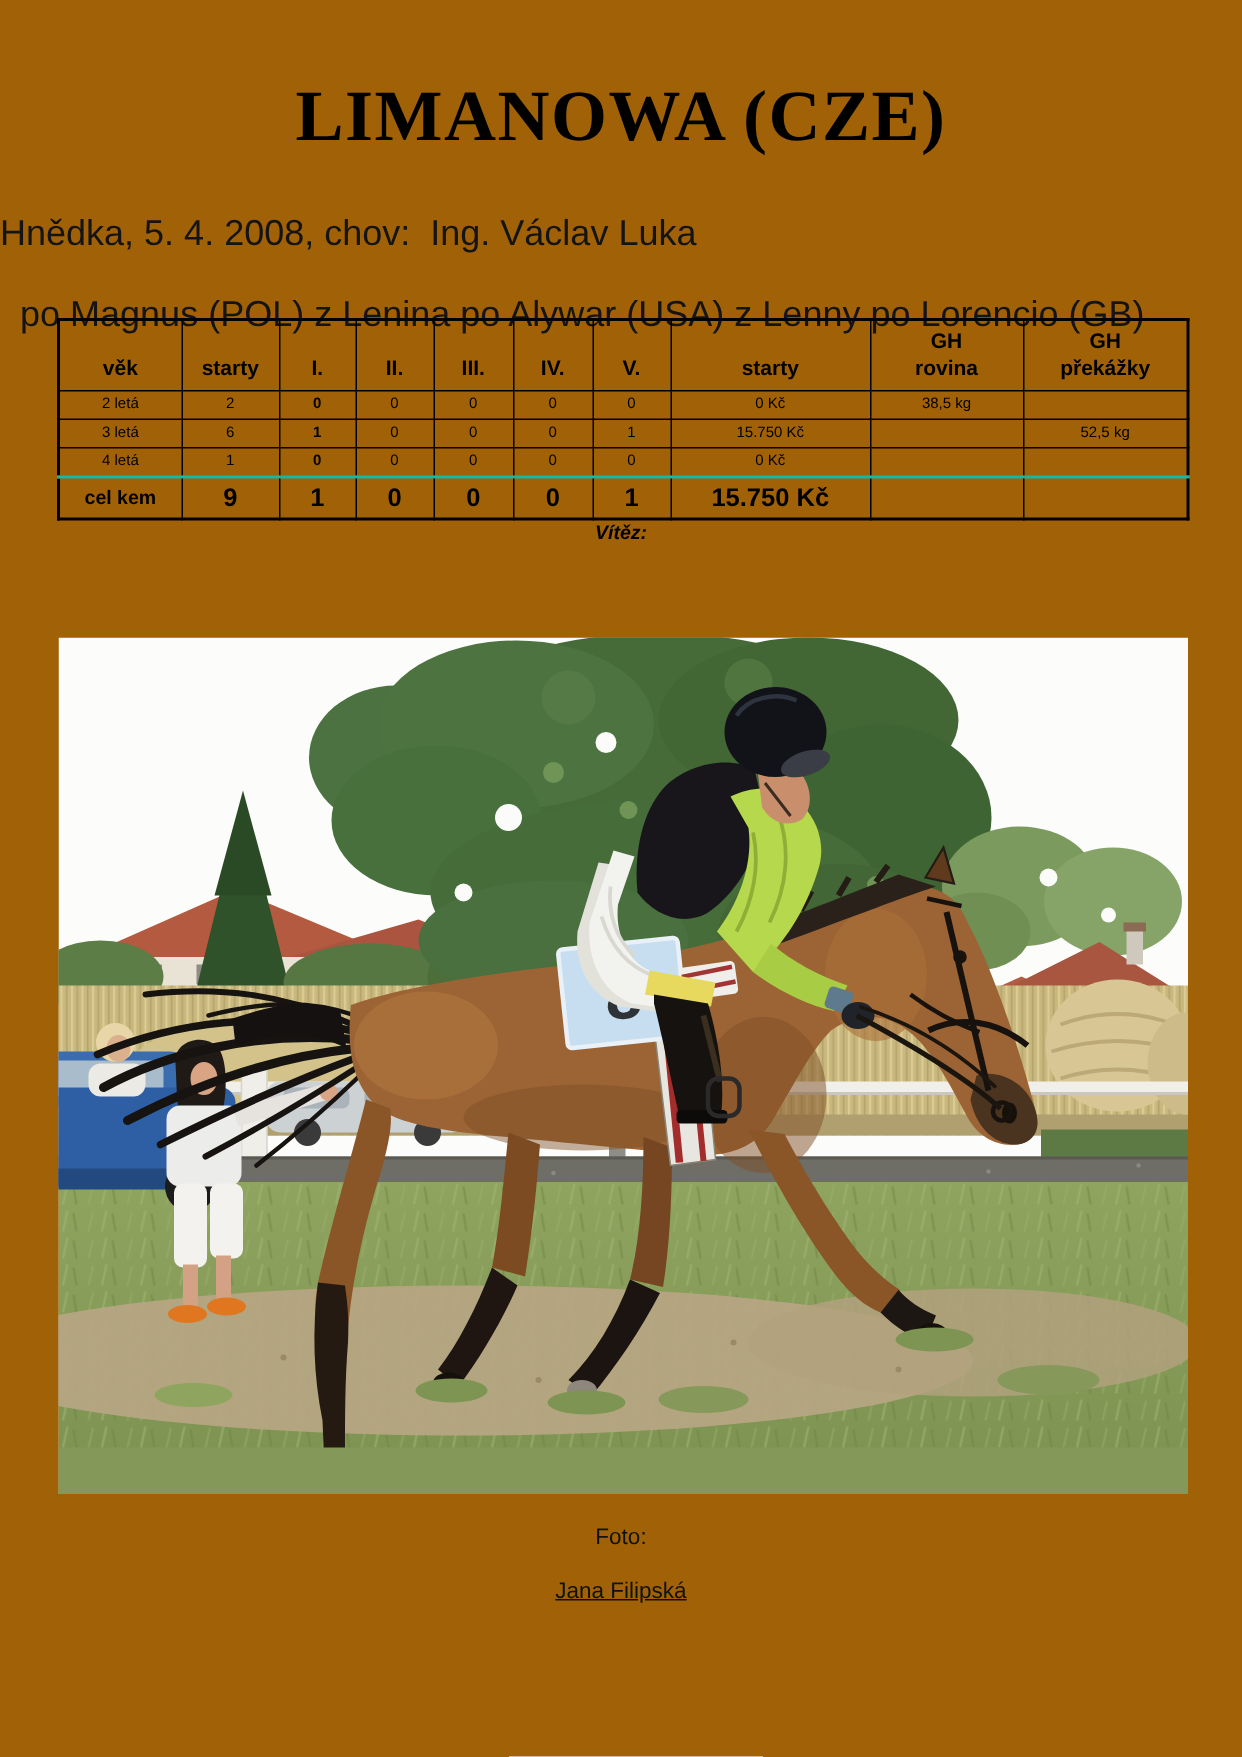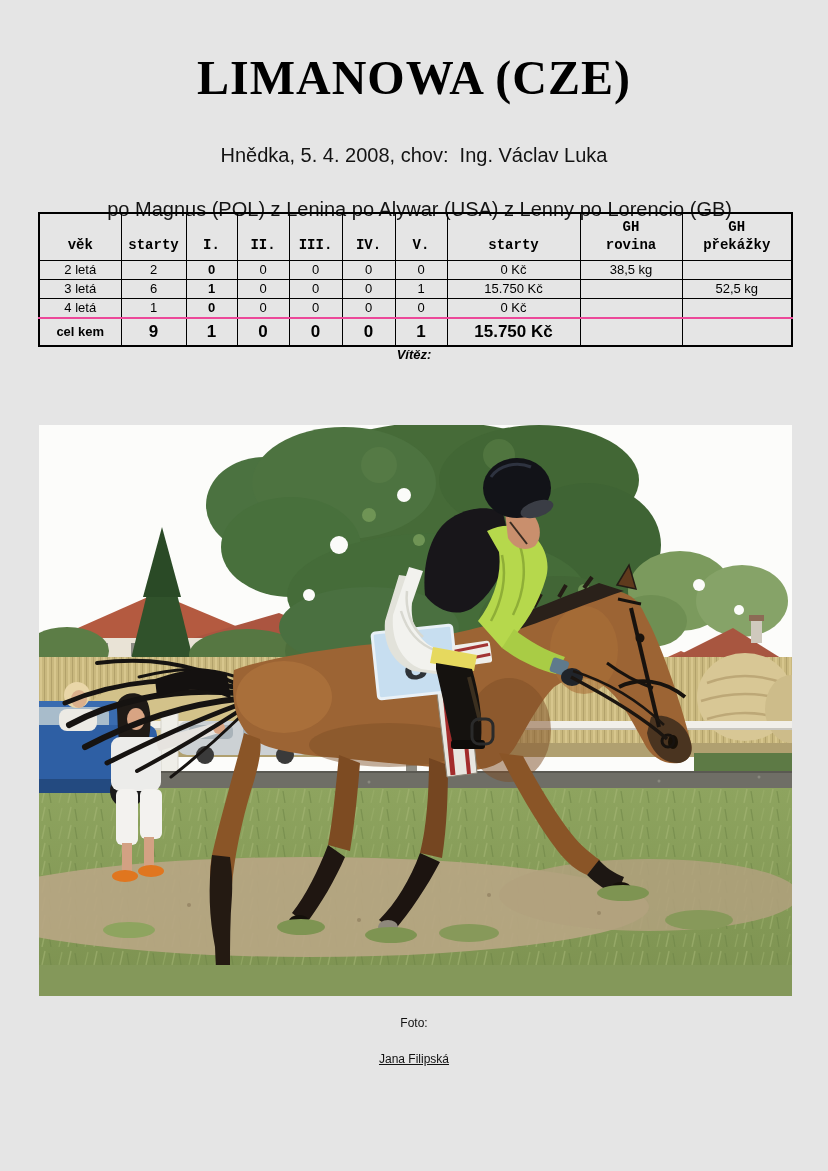--- a/index.html
+++ b/index.html
@@ -1,56 +1,56 @@
 <!DOCTYPE html>
 <html><head>
 <meta charset="utf-8">
 <style>
   html,body{margin:0;padding:0;background:#fff;}
   .page{
-    position:relative;width:828px;height:1171px;margin:0 auto;background:#e5e5e5;
+    position:relative;width:828px;height:1171px;margin:0 auto;background:#a16207;
     font-family:"Liberation Sans",sans-serif;color:#000;overflow:hidden;
   }
   
   .title{
     position:absolute;top:50px;left:0;width:828px;text-align:center;
     font-family:"Liberation Serif",serif;font-weight:bold;font-size:48px;letter-spacing:1px;
   }
   .subtitle{
-    position:absolute;top:142px;left:0;width:828px;text-align:center;
-    font-size:20px;line-height:27px;white-space:pre-wrap;color:#141414;
+    position:absolute;top:142px;left:0;width:828px;
+    font-size:24px;line-height:27px;white-space:pre-wrap;color:#141414;
   }
   
   table.stats{
     position:absolute;left:38px;top:212px;width:753px;
     border-collapse:collapse;table-layout:fixed;border:2px solid #000;
   }
   table.stats th,table.stats td{
-    border:1px solid #000;padding:0;font-size:13px;line-height:18px;text-align:center;
+    border:1px solid #000;padding:0;font-size:10px;line-height:18px;text-align:center;
     overflow:hidden;white-space:nowrap;
   }
   table.stats th{
-    height:40px;vertical-align:bottom;font-size:14px;font-weight:bold;padding-bottom:6px;font-family:Liberation Mono, monospace;
+    height:40px;vertical-align:bottom;font-size:14px;font-weight:bold;padding-bottom:6px;
   }
   table.stats td{height:18px;}
   td.right{text-align:right;padding-right:10px;margin-left:18px;}
   td.bold{font-weight:bold;}
   tr.total td{
-    border-top:2px solid #ec4899;height:26px;font-weight:bold;font-size:17px;line-height:26px;
+    border-top:2px solid #14b8a6;height:26px;font-weight:bold;font-size:17px;line-height:26px;
   }
   tr.total td.label{font-size:13px;}
   
   .winner{position:absolute;top:346px;left:0;width:828px;text-align:center;}
   .winner .lbl{font-size:13px;font-weight:bold;line-height:17px;font-style:italic;}
   .winner .txt{font-size:14px;line-height:19px;color:#141414;}
   
   .photo{position:absolute;left:39px;top:425px;width:753px;height:571px;}
   .photo svg{display:block;}
   
-  .foot{position:absolute;left:0;width:828px;text-align:center;font-size:12px;color:#111;}
+  .foot{position:absolute;left:0;width:828px;text-align:center;font-size:15px;color:#111;}
   .f1{top:1016px;} .f2{top:1052px;text-decoration:underline;} .f3{top:1087px;}
 </style>
 </head>
 <body>
 
 <div class="page">
 
   <div class="title">LIMANOWA (CZE)</div>
   <div class="subtitle"><span>Hnědka, 5. 4. 2008, chov:  Ing. Václav Luka</span><br>
   <span>po Magnus (POL) z Lenina po Alywar (USA) z Lenny po Lorencio (GB)</span></div>

